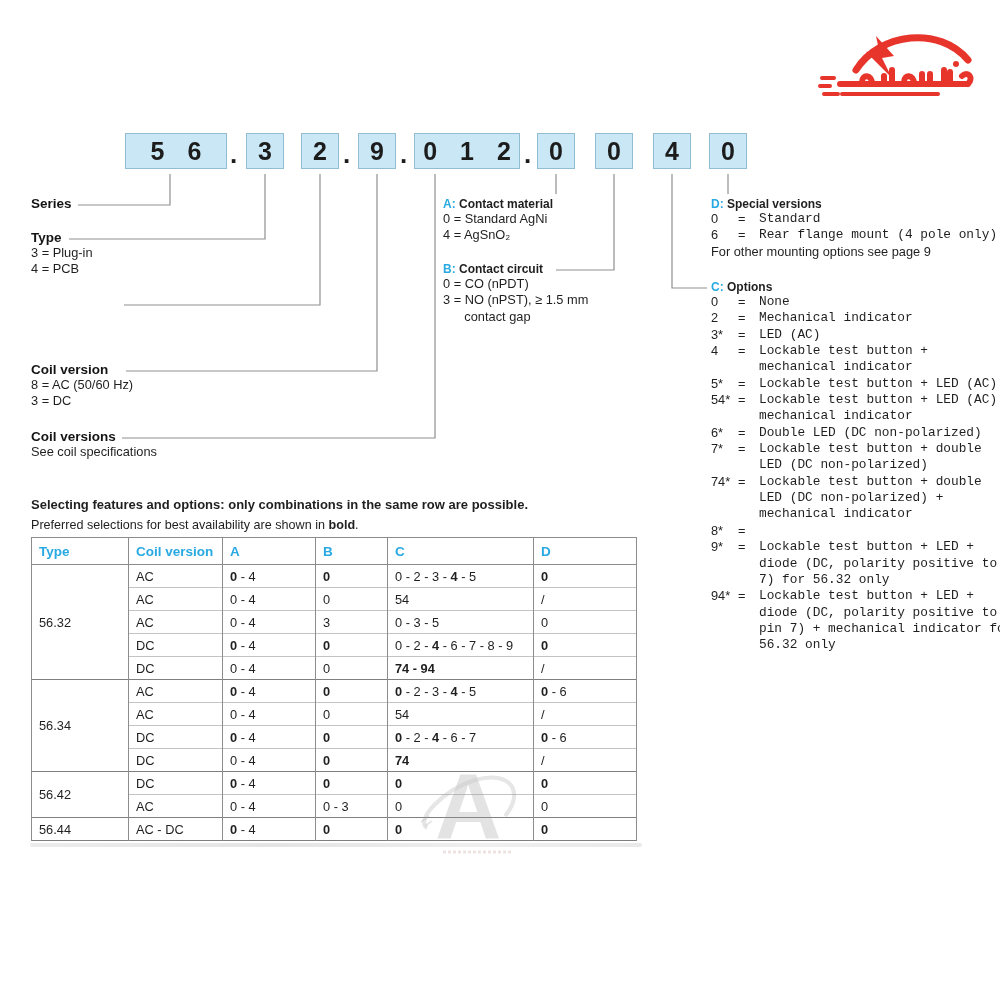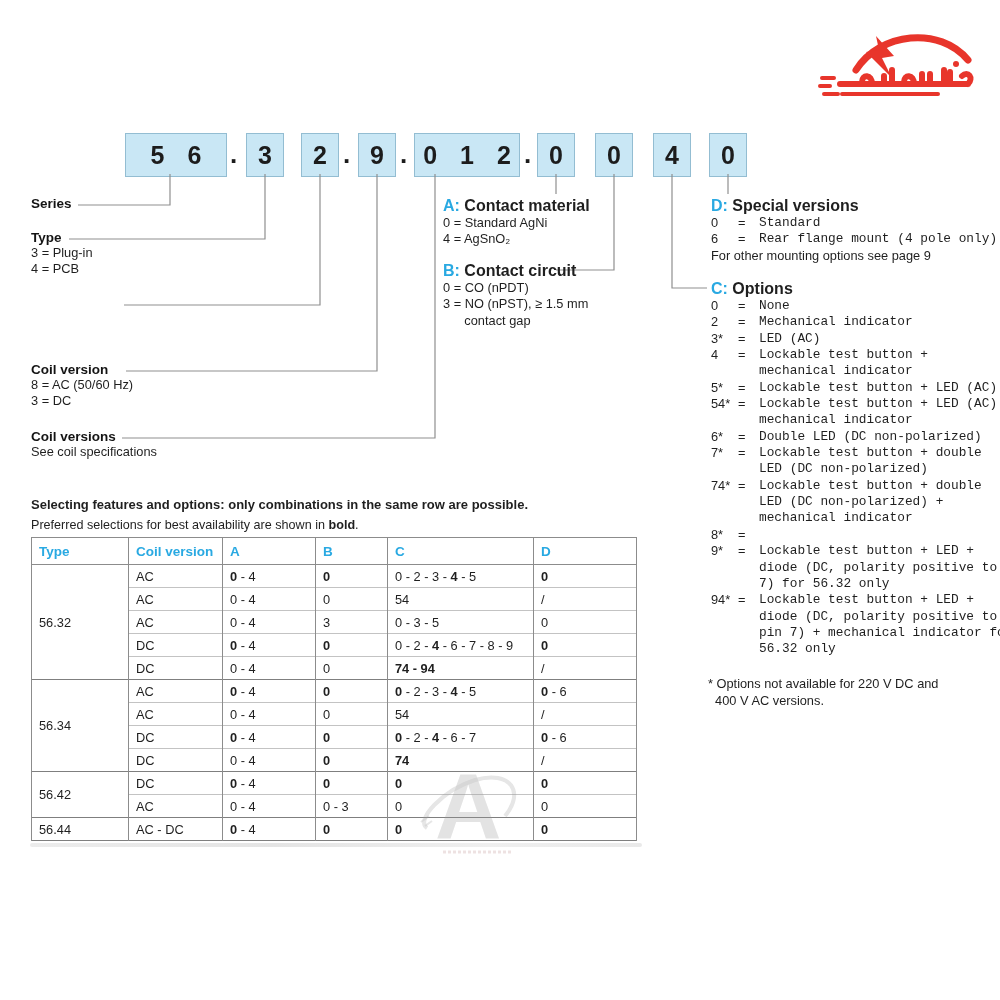--- a/index.html
+++ b/index.html
@@ -1,30 +1,30 @@
 <!DOCTYPE html>
 <html><head>
 <meta charset="utf-8">
 <style>
   html,body{margin:0;padding:0;background:#fff;}
   #page{position:relative;width:1000px;height:1000px;background:#ffffff;overflow:hidden;
         font-family:"Liberation Sans","DejaVu Sans",sans-serif;color:#1f1f1f;}
   .abs{position:absolute;}
   
-  .codebox{position:absolute;top:133px;height:44px;background:#c9e7f5;border:1px solid #93bdd2;
+  .codebox{position:absolute;top:133px;height:36px;background:#c9e7f5;border:1px solid #93bdd2;
            box-sizing:border-box;display:flex;align-items:center;justify-content:center;
            font-weight:700;font-size:25px;color:#1c1c1c;word-spacing:16px;}
   .codedot{position:absolute;top:139px;font-weight:700;font-size:26px;color:#1c1c1c;}
   
   #wires{position:absolute;left:0;top:0;pointer-events:none;}
   
   .sec-title{font-weight:700;font-size:13.5px;color:#141414;white-space:pre;}
   .line{font-size:12.8px;line-height:16.4px;white-space:pre;color:#1f1f1f;}
   .cyan{color:#29a9e2;}
-  .hdr{font-weight:700;font-size:16px;white-space:pre;}
+  .hdr{font-weight:700;font-size:12px;white-space:pre;}
   .opt-row{display:flex;font-size:12.8px;line-height:16.35px;}
   .opt-code{width:27px;flex:none;white-space:pre;}
   .opt-eq{width:21px;flex:none;}
   .opt-text{white-space:pre;font-family:Liberation Mono, monospace;}
   .footnote{font-size:12.8px;line-height:16.5px;white-space:pre;}
   
   .tbl-title{font-weight:700;font-size:13px;white-space:pre;}
   .tbl-sub{font-size:12.6px;white-space:pre;}
   table{border-collapse:collapse;table-layout:fixed;width:605px;border:1.5px solid #7f7f7f;}
   th{color:#29a9e2;font-weight:700;font-size:13.5px;text-align:left;padding:0 0 0 7px;
@@ -207,22 +207,20 @@
         <div class="opt-row">
           <span class="opt-code">94*</span>
           <span class="opt-eq">=</span>
           <span class="opt-text">Lockable test button + LED +
 diode (DC, polarity positive to
 pin 7) + mechanical indicator for
 56.32 only</span>
         </div>
       </div>
   </div>
-  <div class="abs footnote" style="left:708px;top:676px;">* Options not available for 220 V DC and
-  400 V AC versions.</div>
 
   <div class="abs tbl-sub" style="left:31px;top:518px;">Preferred selections for best availability are shown in <b>bold</b>.</div>
   <div class="abs tbl-title" style="left:31px;top:497px;">Selecting features and options: only combinations in the same row are possible.</div>
   <div class="abs" style="left:31px;top:537px;">
     <table id="avtable">
       <colgroup>
         <col style="width:97px">
           <col style="width:94px">
           <col style="width:93px">
         <col style="width:72px">

